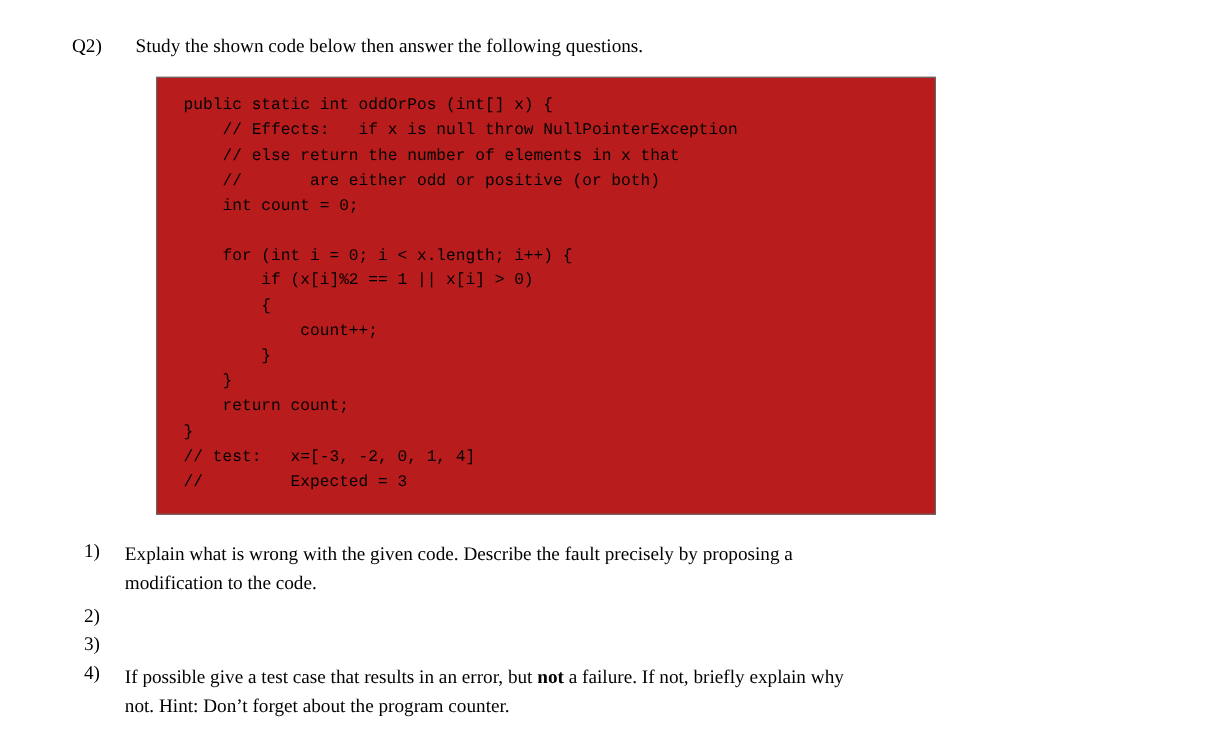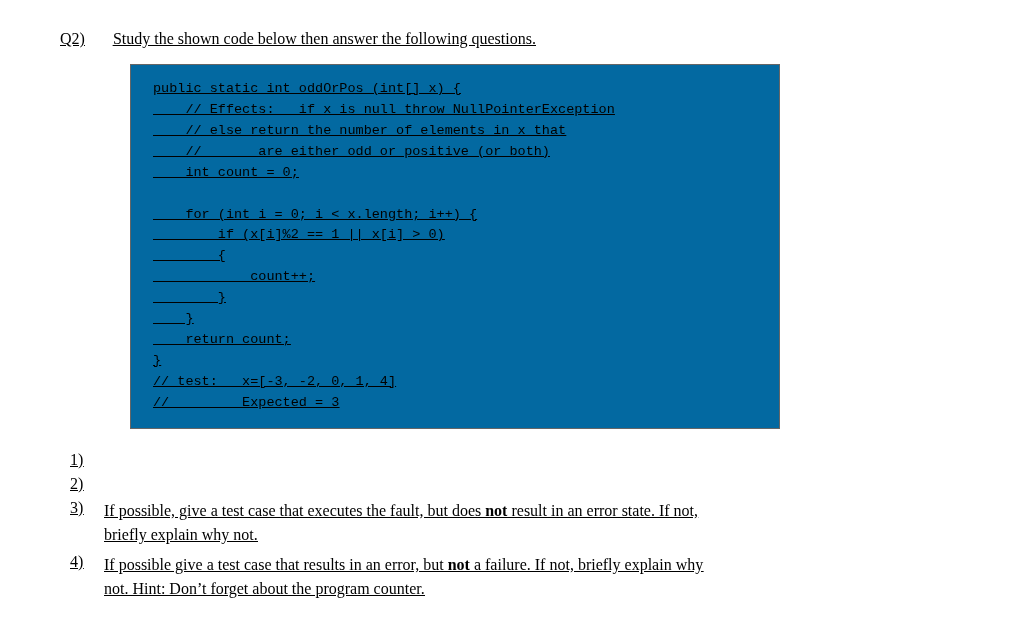--- a/index.html
+++ b/index.html
@@ -1,19 +1,18 @@
 <!DOCTYPE html>
 <html><head>
   <meta charset="utf-8">
   <style>
     * {
       margin: 0;
       padding: 0;
       box-sizing: border-box;
-      text-decoration: underline;
     }
 
     body {
       background-color: #ffffff;
       font-family: 'Times New Roman', Times, serif;
       font-size: 16px;
       color: #000000;
       width: 1024px;
       min-height: 623px;
       padding: 30px 60px 30px 60px;
@@ -21,21 +20,21 @@
   </style>
 </head>
 <body>
 
 <div style="display:flex; align-items:flex-start; margin-bottom:16px;">
   <span style="font-size:16px; margin-right:8px; white-space:nowrap;">Q2)</span>
   <span style="font-size:16px;margin-left:20px;">Study the shown code below then answer the following questions.</span>
 </div>
 
 <div style="margin-left:70px; margin-bottom:22px;">
-  <div style="border:1.5px solid #666; padding:14px 22px; display:inline-block; background:#0369a1; min-width:650px;">
+  <div style="border:1.5px solid #666; padding:14px 22px; display:inline-block; background:#b91c1c; min-width:650px;">
     <pre style="font-family:'Courier New',Courier,monospace; font-size:13.5px; line-height:1.55; white-space:pre;">public static int oddOrPos (int[] x) {
     // Effects:   if x is null throw NullPointerException
     // else return the number of elements in x that
     //       are either odd or positive (or both)
     int count = 0;
 
     for (int i = 0; i &lt; x.length; i++) {
         if (x[i]%2 == 1 || x[i] &gt; 0)
         {
             count++;
@@ -45,29 +44,29 @@
 }
 // test:   x=[-3, -2, 0, 1, 4]
 //         Expected = 3</pre>
   </div>
 </div>
 
 <ol style="list-style:none; margin-left:10px;">
 
   <li style="display:flex; align-items:flex-start; margin-bottom:6px;">
     <span style="min-width:34px; font-size:16px;">1)</span>
+    <span style="font-size:16px; line-height:1.5;">Explain what is wrong with the given code. Describe the fault precisely by proposing a<br>modification to the code.</span>
   </li>
 
   <li style="display:flex; align-items:flex-start; margin-bottom:6px;">
     <span style="min-width:34px; font-size:16px;">2)</span>
   </li>
 
   <li style="display:flex; align-items:flex-start; margin-bottom:6px;">
     <span style="min-width:34px; font-size:16px;">3)</span>
-    <span style="font-size:16px; line-height:1.5;">If possible, give a test case that executes the fault, but does <b>not</b> result in an error state. If not,<br>briefly explain why not.</span>
   </li>
 
   <li style="display:flex; align-items:flex-start; margin-bottom:6px;">
     <span style="min-width:34px; font-size:16px;">4)</span>
     <span style="font-size:16px; line-height:1.5;">If possible give a test case that results in an error, but <b>not</b> a failure. If not, briefly explain why<br>not. Hint: Don’t forget about the program counter.</span>
   </li>
 
 </ol>
 
 </body></html>

